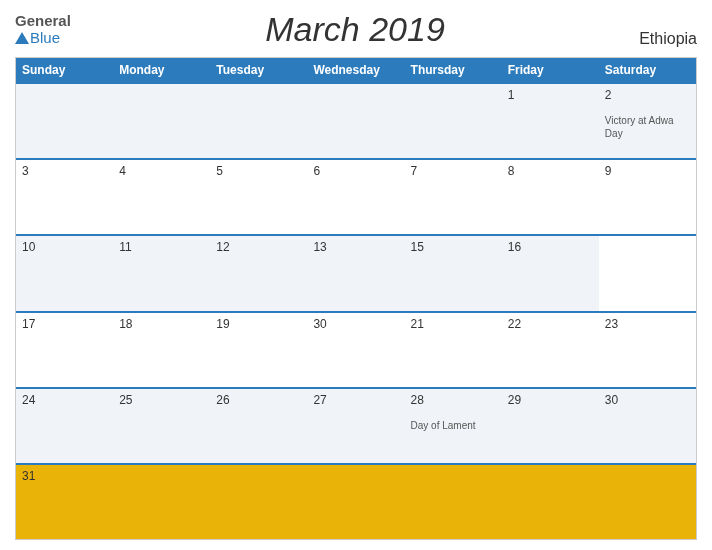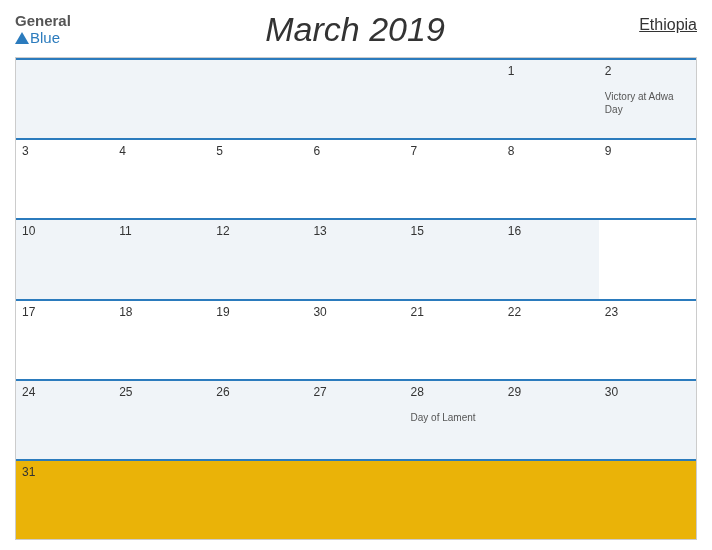--- a/index.html
+++ b/index.html
@@ -53,22 +53,21 @@
       color: #333;
       text-align: center;
       flex: 1;
       font-style: italic;
     }
 
     .country {
       font-size: 16px;
       color: #333;
       align-self: flex-start;
-      margin-top: 6px;
-      text-decoration: underline;
+      margin-top: 20px;
     }
 
     
     .calendar {
       flex: 1;
       display: flex;
       flex-direction: column;
       border: 1px solid #ccc;
     }
 
@@ -153,20 +152,29 @@
     <div class="logo-blue">
       <div class="logo-triangle"></div>
       <span>Blue</span>
     </div>
   </div>
   <div class="title">March 2019</div>
   <div class="country">Ethiopia</div>
 </div>
 
 <div class="calendar">
+  <div class="day-headers">
+    <div class="day-header">Sunday</div>
+    <div class="day-header">Monday</div>
+    <div class="day-header">Tuesday</div>
+    <div class="day-header">Wednesday</div>
+    <div class="day-header">Thursday</div>
+    <div class="day-header">Friday</div>
+    <div class="day-header">Saturday</div>
+  </div>
   <div class="weeks" id="weeks-container">
   <div class="week-row">
         <div class="day-cell empty"></div>
         <div class="day-cell empty"></div>
         <div class="day-cell empty"></div>
         <div class="day-cell empty"></div>
         <div class="day-cell empty"></div>
         <div class="day-cell">
           <div class="day-number">1</div>
         </div>

